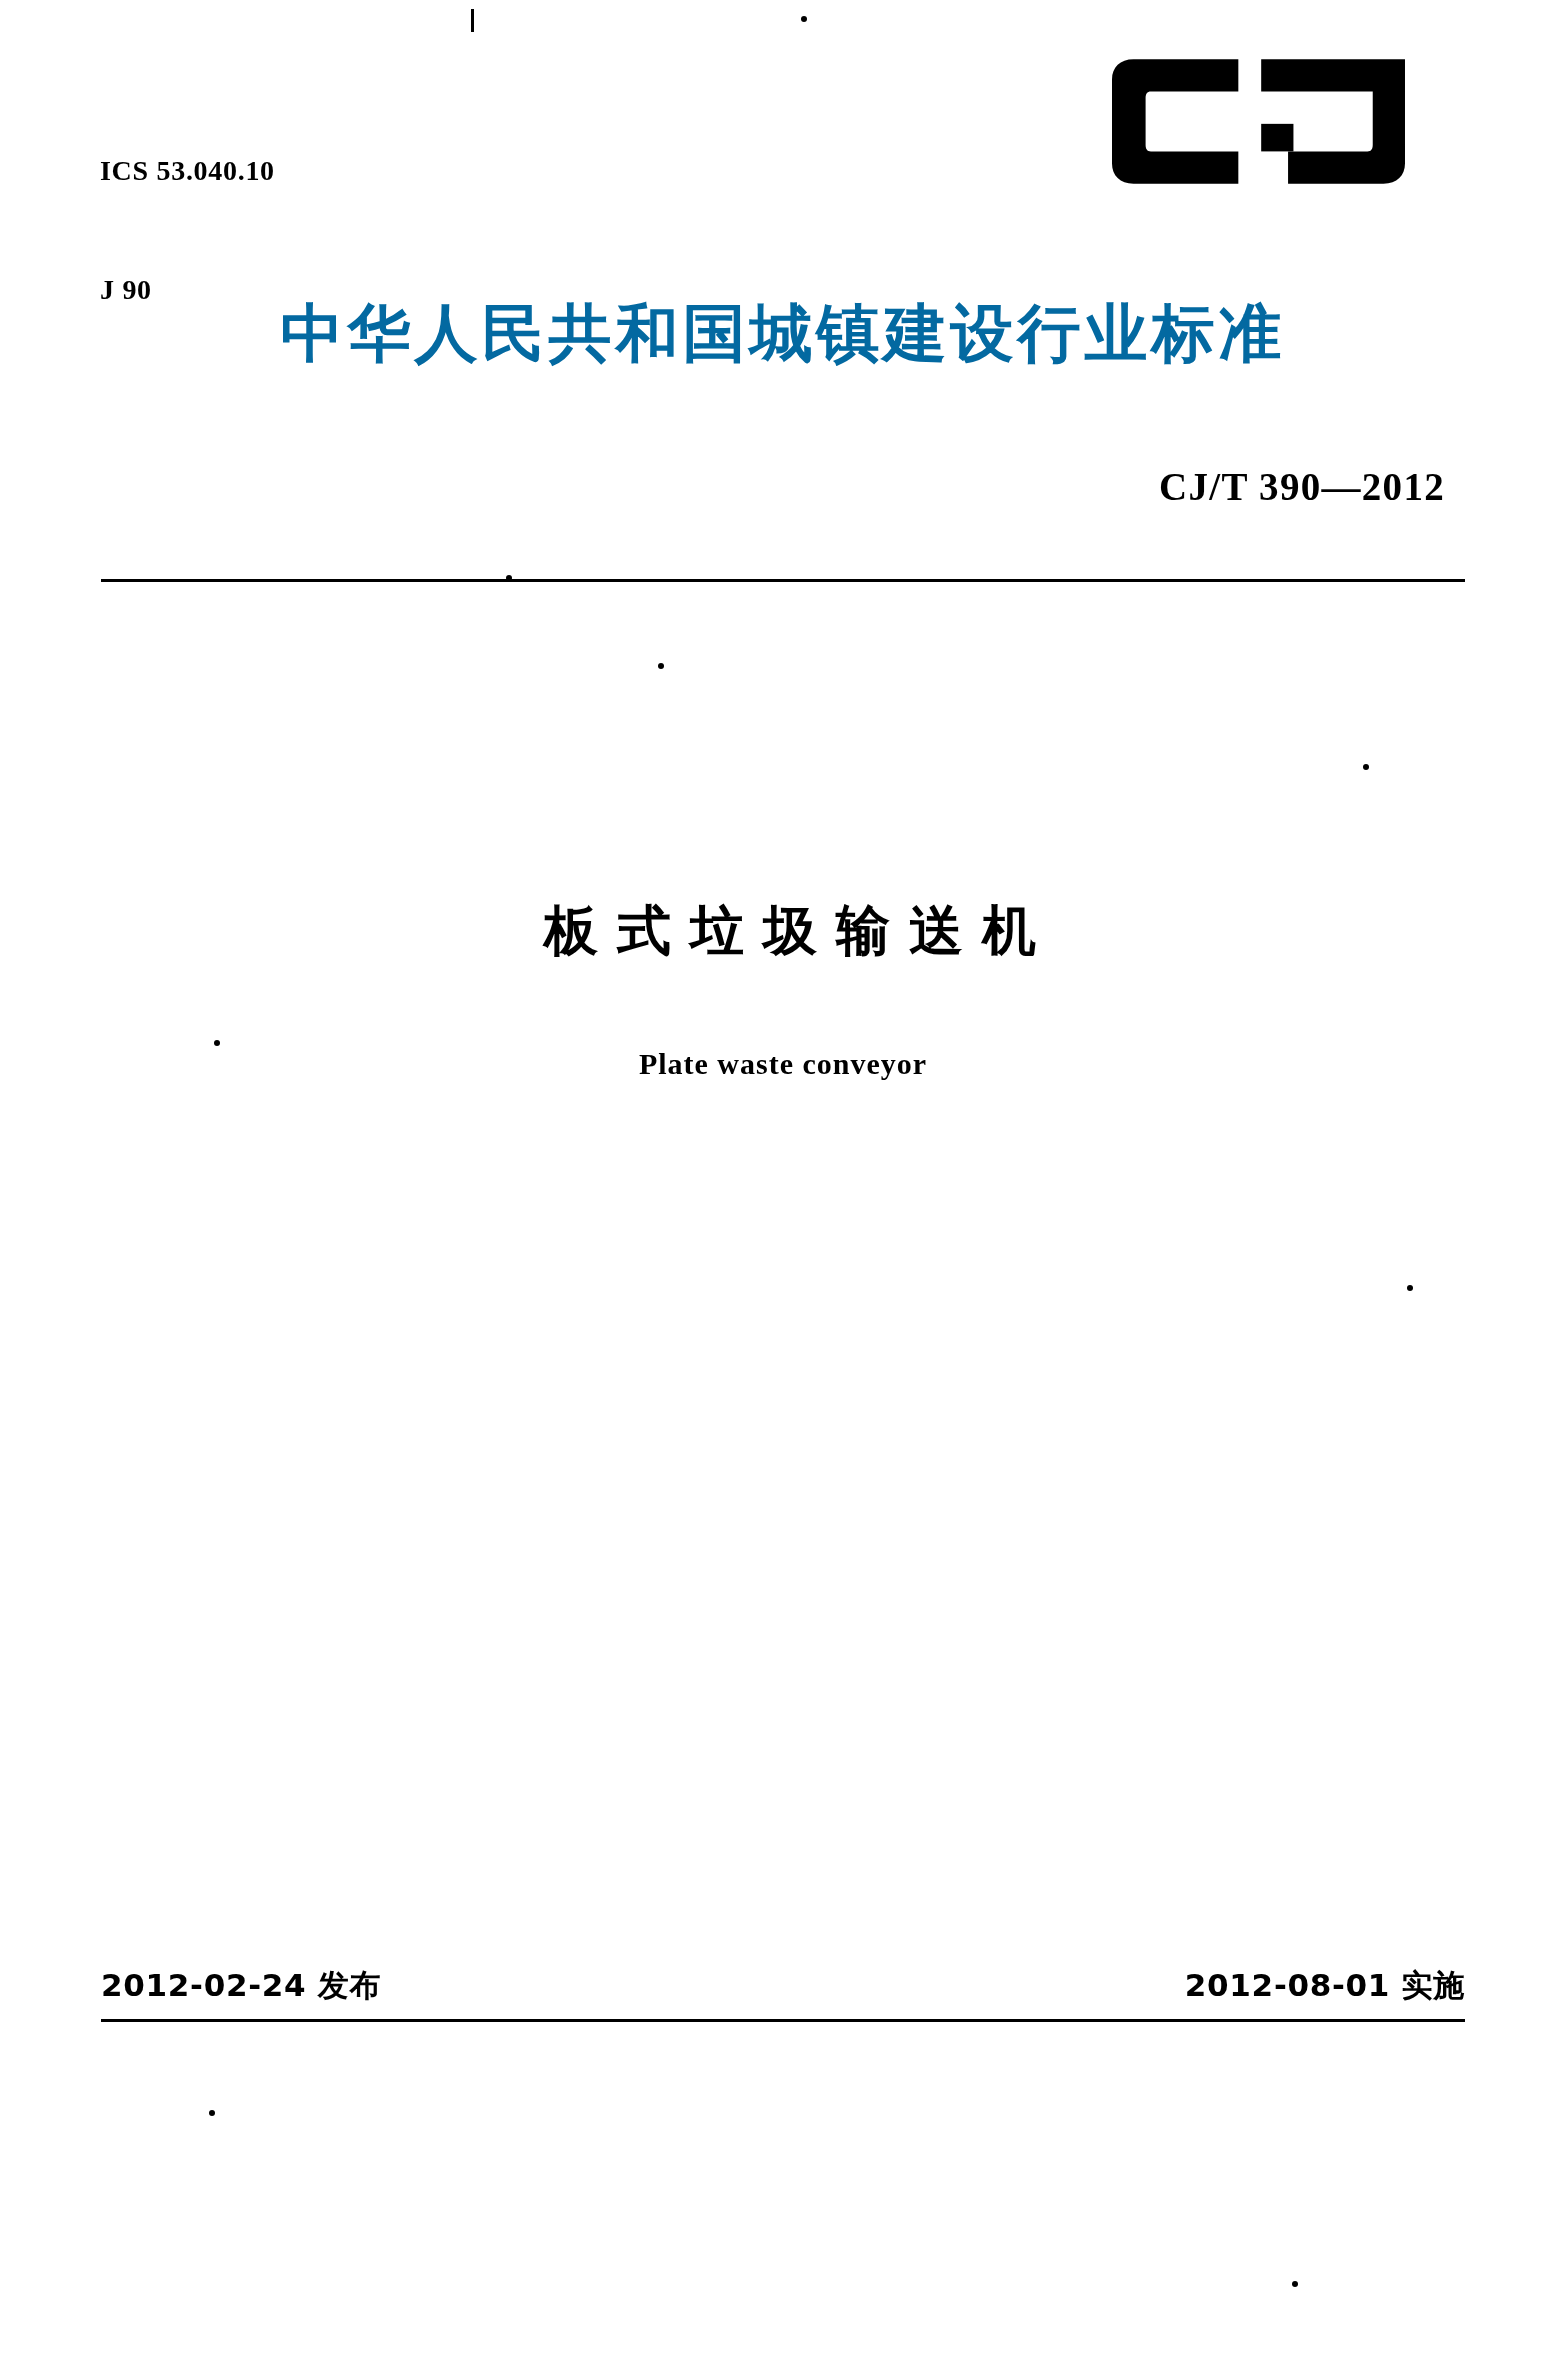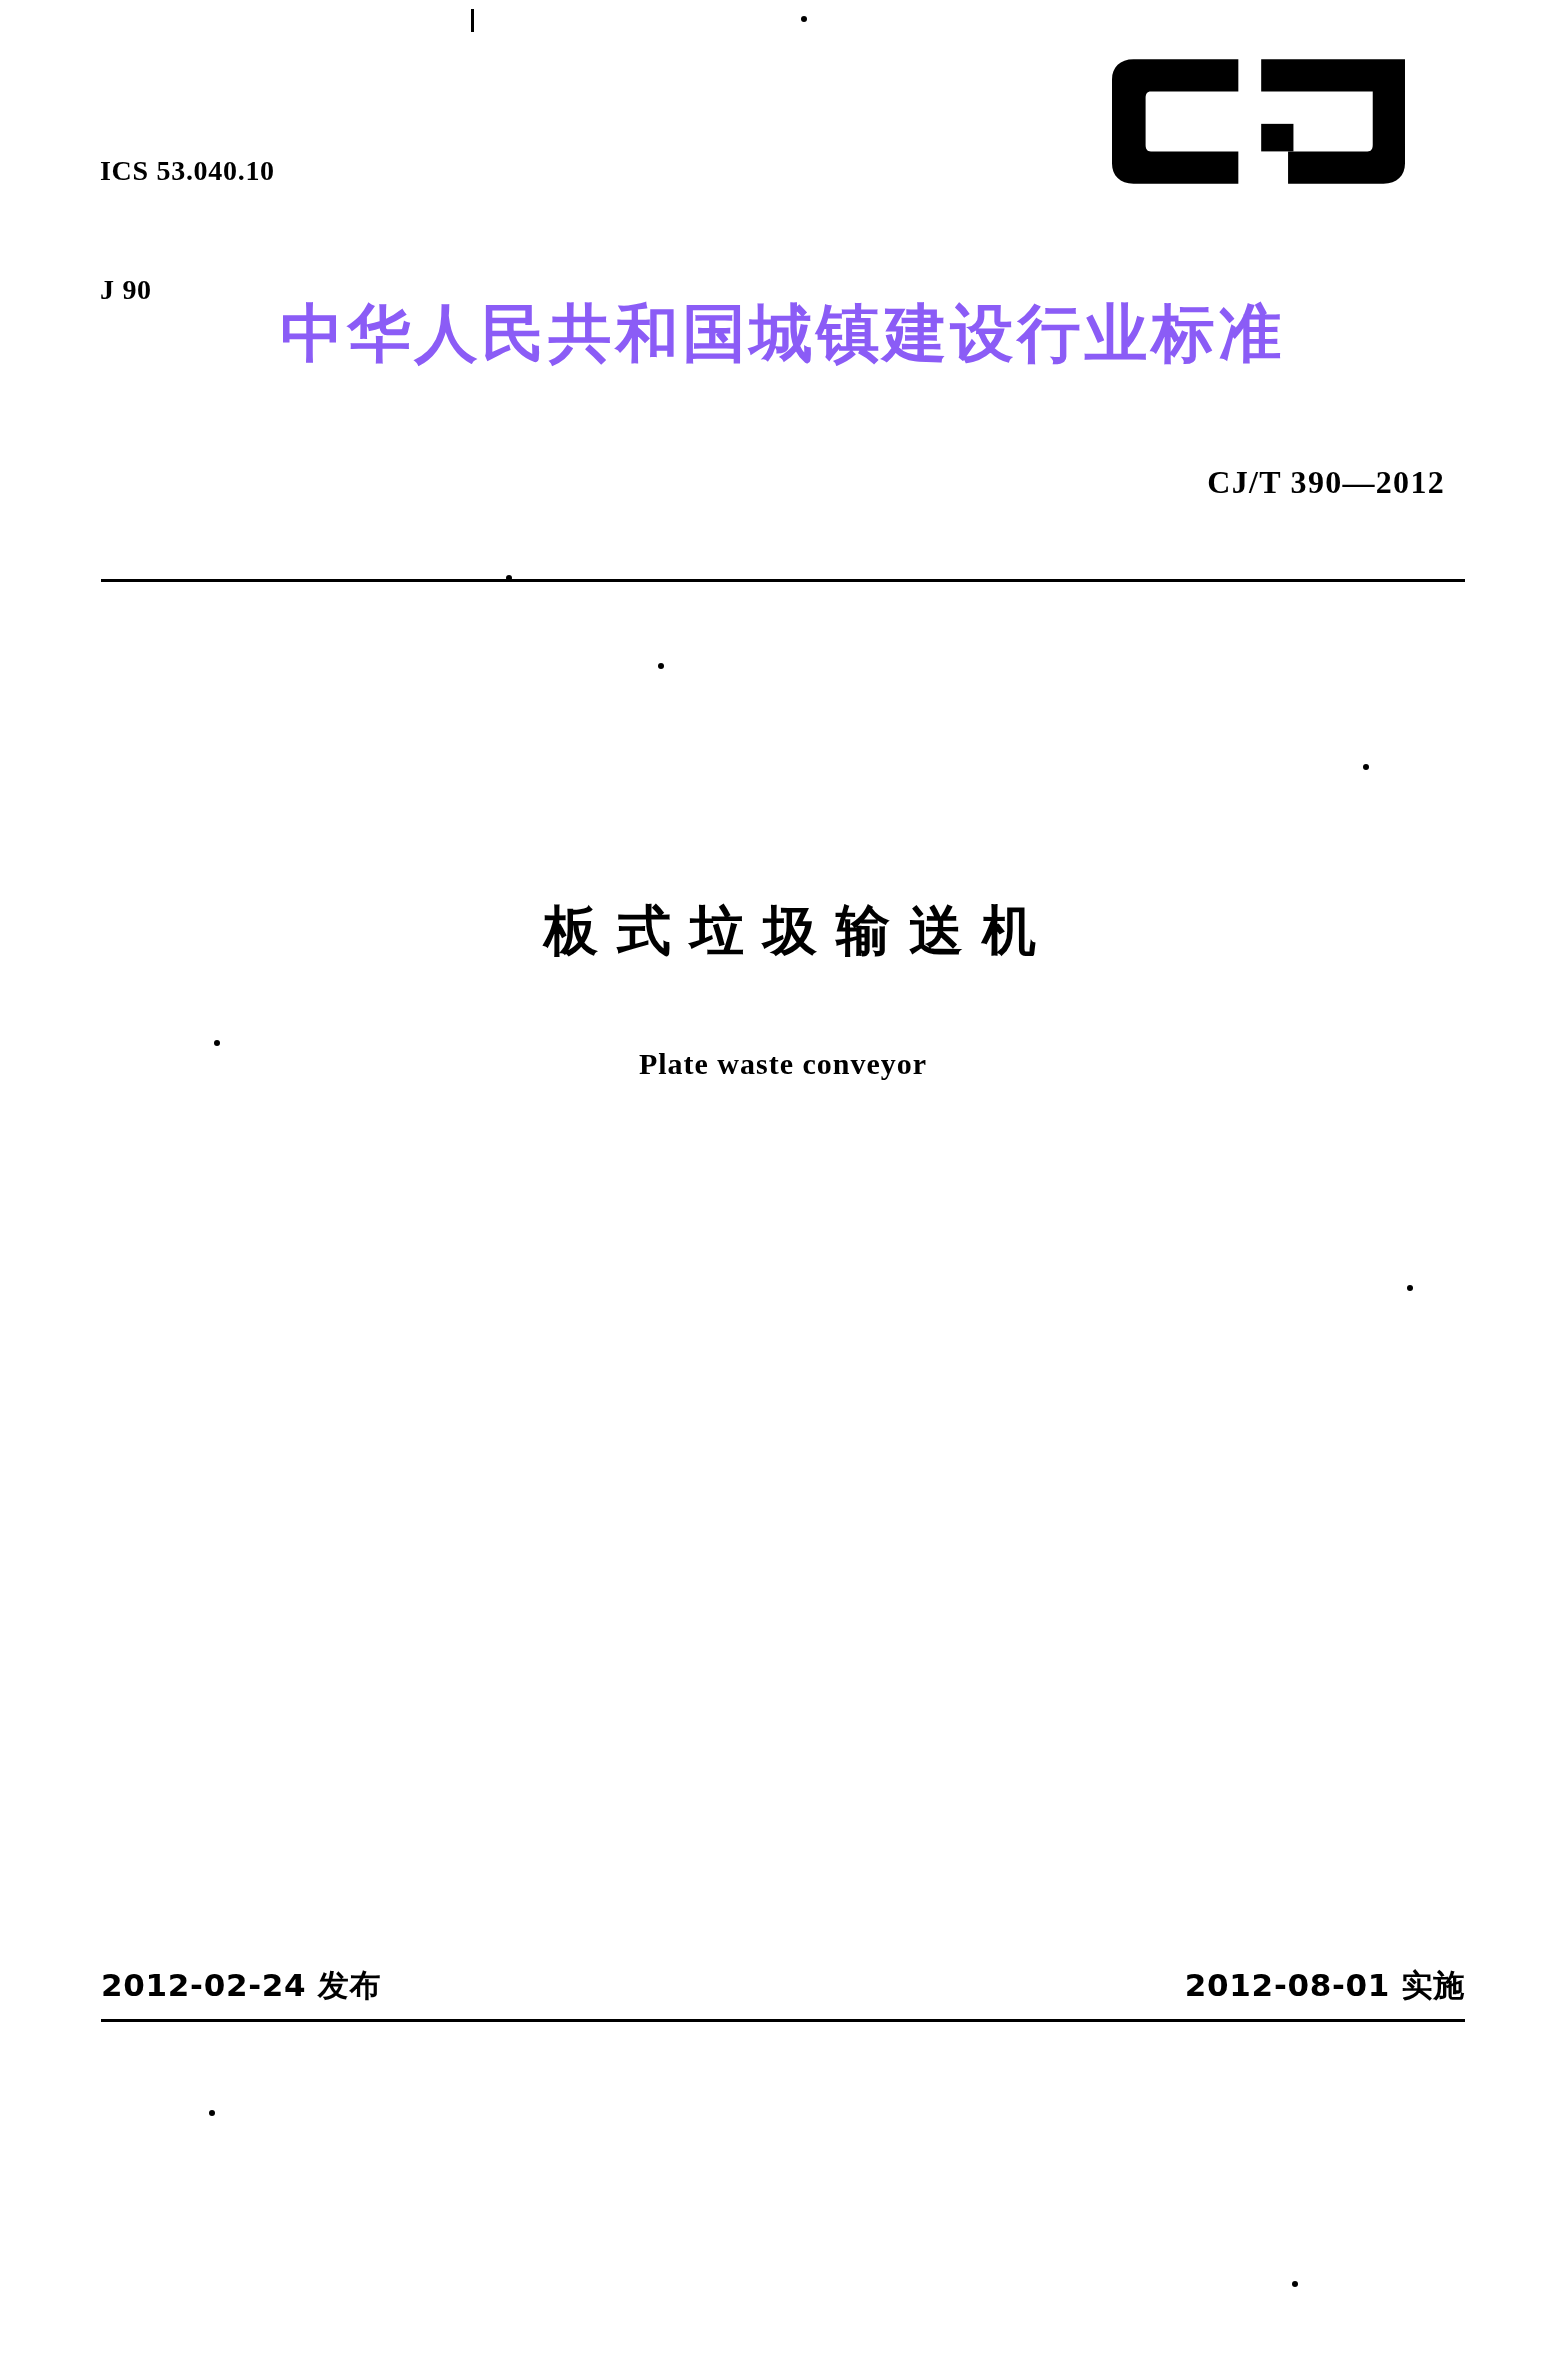--- a/index.html
+++ b/index.html
@@ -47,31 +47,31 @@
   .main-header {
     position: absolute;
     left: 0;
     right: 0;
     top: 291px;
     text-align: center;
     font-family: "DejaVu Sans", sans-serif;
     font-weight: bold;
     font-size: 63px;
     letter-spacing: 4px;
-    color: #8b5cf6;
+    color: #0369a1;
   }
 
   
   .std-number {
     position: absolute;
     right: 121px;
     top: 464px;
     font-family: "Liberation Serif", serif;
     font-weight: bold;
-    font-size: 32px;
+    font-size: 39px;
     letter-spacing: 1.3px;
     margin-left: 18px;
   }
 
   
   .rule-top {
     position: absolute;
     left: 101px;
     right: 101px;
     top: 579px;

